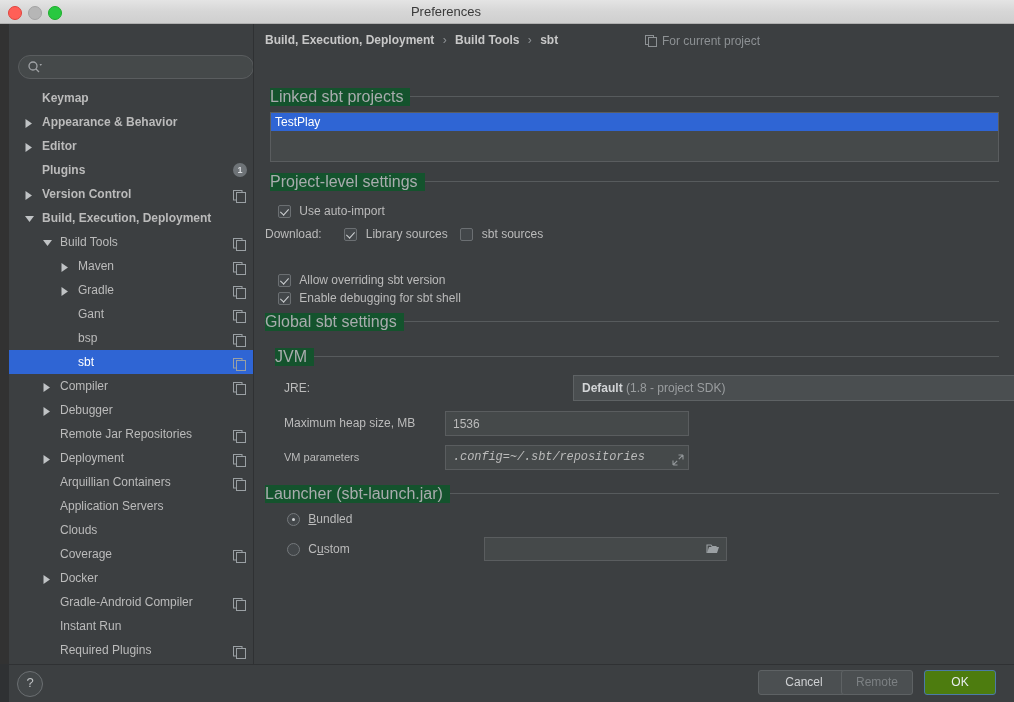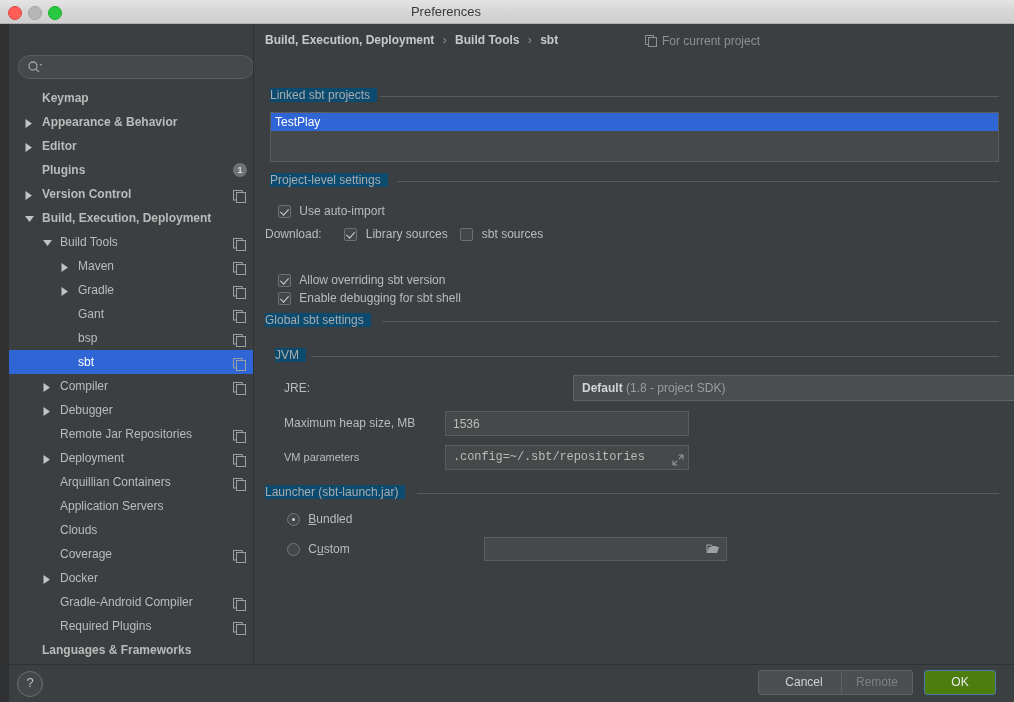--- a/index.html
+++ b/index.html
@@ -135,22 +135,22 @@
   }
   #for-project .ic { display: inline-block; vertical-align: -2px; margin-right: 5px; }
 
   
   .group {
     position: absolute;
     white-space: nowrap;
   }
   .group > .glabel {
     position: absolute; left: 0; top: 0;
-    font-size: 12px; color: #a9acae;
-    background: #0c4a6e; padding-right: 7px;
+    font-size: 16px; color: #a9acae;
+    background: #14532d; padding-right: 7px;
     z-index: 2;
   }
   .group > .gline {
     position: absolute; top: 8px; height: 1px;
     background: #575b5d;
   }
 
   
   #projects-box {
     position: absolute; left: 15px; top: 88px;
@@ -451,20 +451,23 @@
             </svg>
           </span>
           <span class="lbl" style="left: 51px;">Docker</span>
         </div>
         <div class="row">
           <span class="lbl" style="left: 51px;">Gradle-Android Compiler</span>
           <span class="side-icon"><svg width="13" height="13" viewBox="0 0 13 13">
               <rect x="0.5" y="0.5" width="8.5" height="9.5" fill="none" stroke="#9aa0a4" stroke-width="1"></rect>
               <rect x="3.5" y="2.5" width="9" height="10" fill="#3c3f41" stroke="#9aa0a4" stroke-width="1"></rect>
             </svg></span>
+        </div>
+        <div class="row">
+          <span class="lbl" style="left: 51px;">Instant Run</span>
         </div>
         <div class="row">
           <span class="lbl" style="left: 51px;">Required Plugins</span>
           <span class="side-icon"><svg width="13" height="13" viewBox="0 0 13 13">
               <rect x="0.5" y="0.5" width="8.5" height="9.5" fill="none" stroke="#9aa0a4" stroke-width="1"></rect>
               <rect x="3.5" y="2.5" width="9" height="10" fill="#3c3f41" stroke="#9aa0a4" stroke-width="1"></rect>
             </svg></span>
         </div>
         <div class="row bold">
           <span class="arrow" style="left: 13px;"></span>
@@ -549,21 +552,21 @@
         <b>Default</b>
         <span class="dim">(1.8 - project SDK)</span>
       </div>
 
     </div>
 
     <div style="position:absolute; left:29px; top:392px; font-size:12px;">Maximum heap size, MB</div>
     <input class="field" style="left: 190px; top: 387px; width: 244px; height: 25px;" type="text" value="1536">
 
     <div style="position:absolute; left:29px; top:427px; font-size:11px;">VM parameters</div>
-    <div class="field mono" style="left:190px; top:421px; width:244px; height:25px; line-height:23px; overflow:hidden;">
+    <div class="field mono" style="left:190px; top:421px; width:244px; height:25px; line-height:23px; overflow:hidden;font-style:italic;">
       <span>.config=~/.sbt/repositories</span>
       <span style="position:absolute; right:4px; top:6px;">
         <svg width="12" height="12" viewBox="0 0 12 12">
           <path d="M11 1 L6.5 1 M11 1 L11 5.5 M11 1 L6.8 5.2" stroke="#93979a" stroke-width="1.1" fill="none"></path>
           <path d="M1 11 L5.5 11 M1 11 L1 6.5 M1 11 L5.2 6.8" stroke="#93979a" stroke-width="1.1" fill="none"></path>
         </svg>
       </span>
     </div>
 
     <div class="group" style="left:10px; top:461px; width:734px;">

